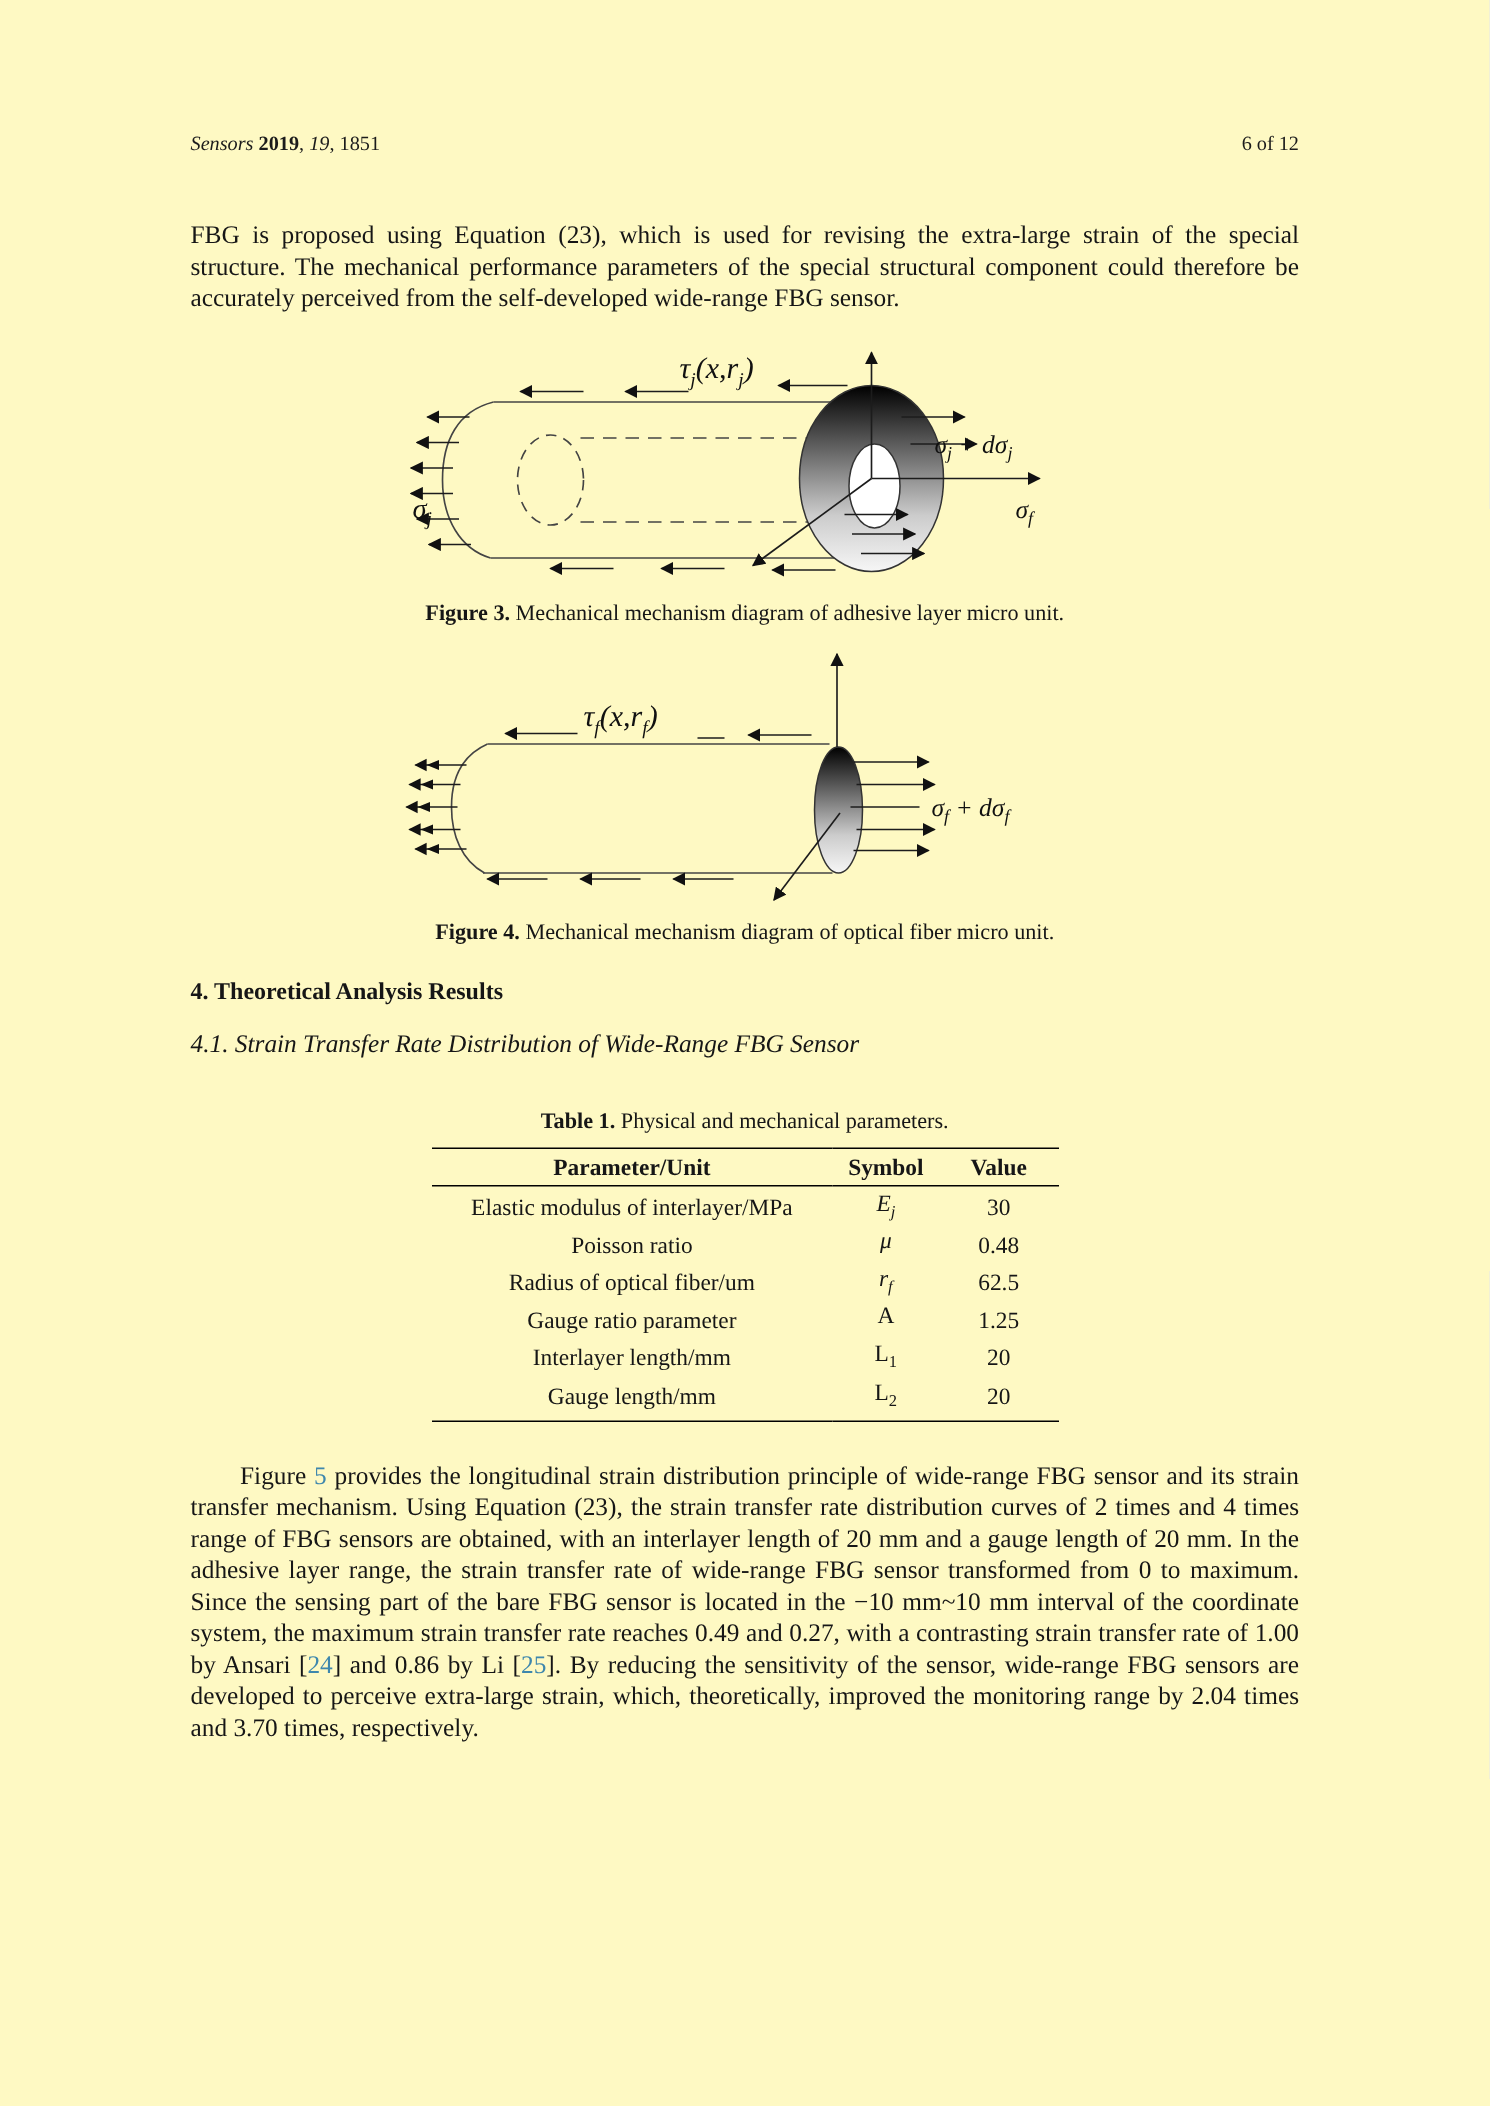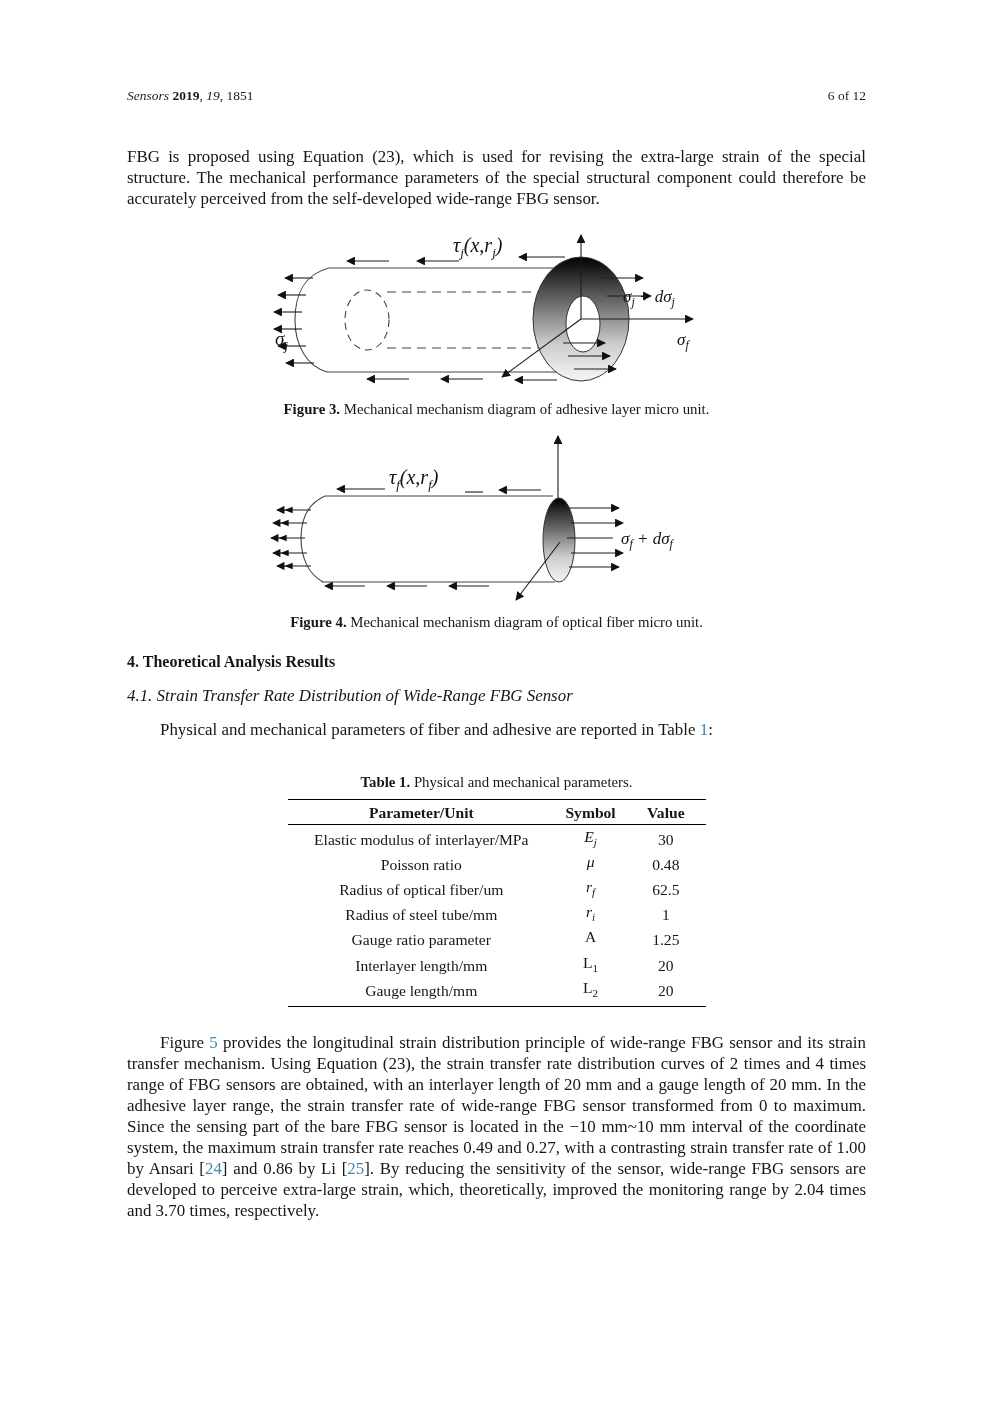--- a/index.html
+++ b/index.html
@@ -1,20 +1,20 @@
 <!DOCTYPE html>
 <html><head>
 <meta charset="utf-8">
 <style>
   html,body{margin:0;padding:0;background:#e8e8e8;}
   .page{
     position:relative;
     width:993px;height:1404px;
     margin:0 auto;
-    background:#ffffff;
+    background:#fef9c3;
     box-sizing:border-box;
     padding:88px 127px 0 127px;
     font-family:"Liberation Serif","DejaVu Serif",serif;
     color:#161616;
     overflow:hidden;
   }
   
   .hdr{display:flex;justify-content:space-between;font-size:13.5px;line-height:16px;color:#1b1b1b;}
   .i{font-style:italic;}
   .b{font-weight:bold;}
@@ -168,21 +168,20 @@
       </g>
       <text x="122" y="54" font-family="Liberation Serif, DejaVu Serif, serif" font-style="italic" font-size="20"><tspan>τ</tspan><tspan font-size="13" dy="5">f</tspan><tspan dy="-5">(x,r</tspan><tspan font-size="13" dy="5">f</tspan><tspan dy="-5">)</tspan></text>
       <text x="354" y="114" font-family="Liberation Serif, DejaVu Serif, serif" font-style="italic" font-size="17"><tspan>σ</tspan><tspan font-size="12" dy="4">f</tspan><tspan dy="-4"> + d</tspan><tspan>σ</tspan><tspan font-size="12" dy="4">f</tspan></text>
     </svg>
   </div>
   <p class="caption cap4"><span class="b">Figure 4.</span> <span>Mechanical mechanism diagram of optical fiber micro unit.</span></p>
 
   <h2 class="h-section">4. Theoretical Analysis Results</h2>
   <h3 class="h-sub">4.1. Strain Transfer Rate Distribution of Wide-Range FBG Sensor</h3>
 
-  <p class="para indent ptable"><span class="n">Physical and mechanical parameters of fiber and adhesive are reported in Table </span><span class="l">1</span><span class="n">:</span></p>
 
   <p class="caption tcaption"><span class="b">Table 1.</span> <span>Physical and mechanical parameters.</span></p>
 
   <table class="params">
     <thead>
       <tr>
         <th class="col-param">Parameter/Unit</th>
         <th class="col-sym">Symbol</th>
         <th class="col-val">Value</th>
       </tr>
@@ -197,25 +196,20 @@
           <td>Poisson ratio</td>
           <td><span class="sym-italic">μ</span><sub class="sym-italic"></sub></td>
           <td>0.48</td>
         </tr>
       <tr>
           <td>Radius of optical fiber/um</td>
           <td><span class="sym-italic">r</span><sub class="sym-italic">f</sub></td>
           <td>62.5</td>
         </tr>
       <tr>
-          <td>Radius of steel tube/mm</td>
-          <td><span class="sym-italic">r</span><sub class="sym-italic">i</sub></td>
-          <td>1</td>
-        </tr>
-      <tr>
           <td>Gauge ratio parameter</td>
           <td><span class="sym-upright">A</span><sub class="sym-upright"></sub></td>
           <td>1.25</td>
         </tr>
       <tr>
           <td>Interlayer length/mm</td>
           <td><span class="sym-upright">L</span><sub class="sym-upright">1</sub></td>
           <td>20</td>
         </tr>
       <tr>

